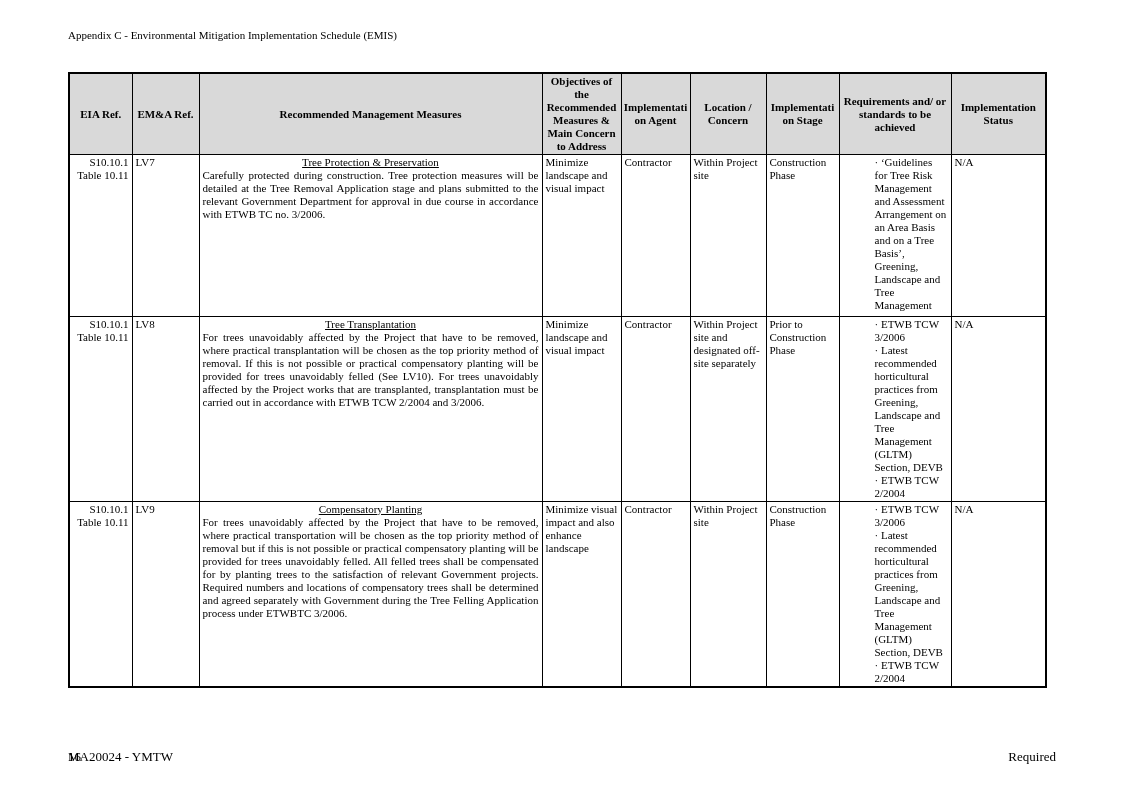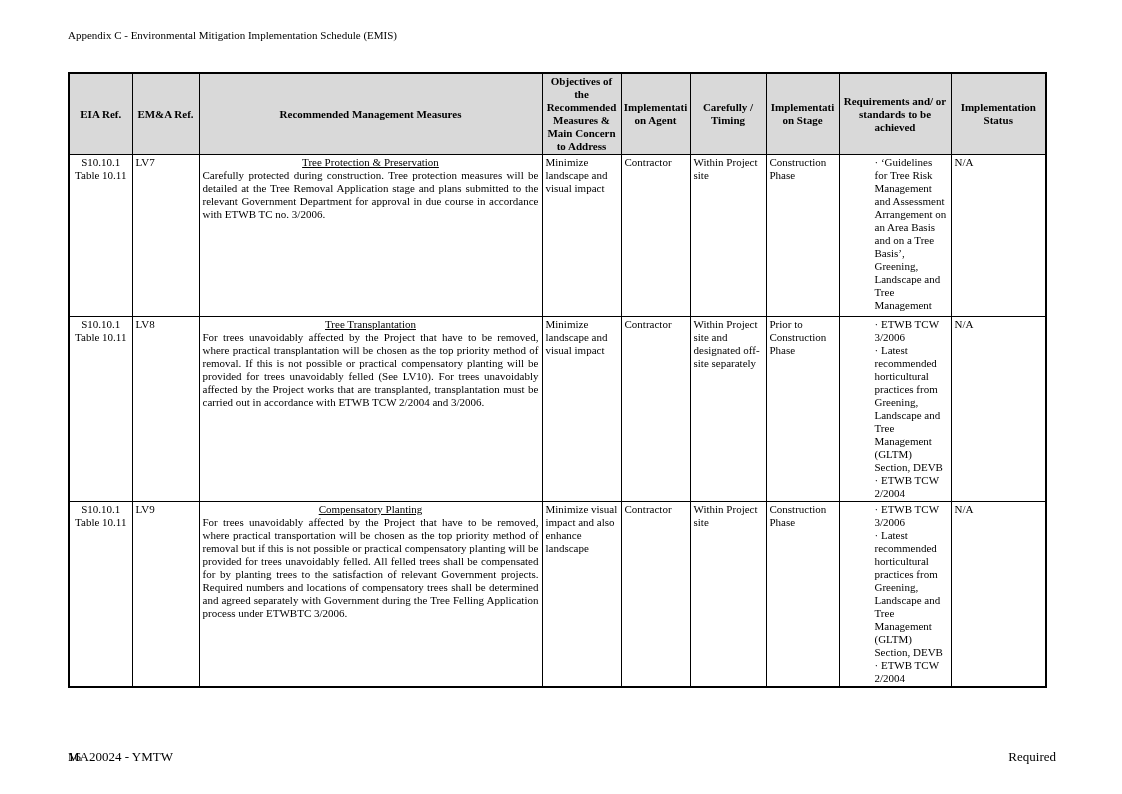--- a/index.html
+++ b/index.html
@@ -40,21 +40,21 @@
     text-align: center;
     vertical-align: middle;
     overflow-wrap: anywhere;
     padding: 1px 2px;
   }
   tr.hdr   { height: 66px; }
   tr.row-1 { height: 162px; }
   tr.row-2 { height: 111px; }
   tr.row-3 { height: 132px; }
   td.center { text-align: left; }
-  td.eia { text-align: center; white-space: pre-line; }
+  td.eia { text-align: right; white-space: pre-line; }
   .measure-title { text-decoration: underline; text-align: center; }
   .measure-body { text-align: justify; }
   .req-clip { overflow: hidden; }
   .req-clip.r1 { height: 157px; }
   .req-item { text-align: left; margin-left: 32px; }
   .footer {
     position: absolute;
     left: 68px; right: 66px; top: 750px;
     height: 14px;
     font-size: 13px;
@@ -81,21 +81,21 @@
       <col style="width:112px">
       <col style="width:95px">
   </colgroup>
   <tbody>
       <tr class="hdr">
     <th>EIA Ref.</th>
     <th>EM&amp;A Ref.</th>
     <th>Recommended Management Measures</th>
     <th>Objectives of the Recommended Measures &amp; Main Concern to Address</th>
     <th>Implementation Agent</th>
-    <th>Carefully / Timing</th>
+    <th>Location / Concern</th>
     <th>Implementation Stage</th>
     <th>Requirements and/ or standards to be achieved</th>
     <th>Implementation Status</th>
   </tr>
 
   <tr class="row-1">
     <td class="eia">S10.10.1
 Table 10.11</td>
     <td class="center">LV7</td>
     <td>

